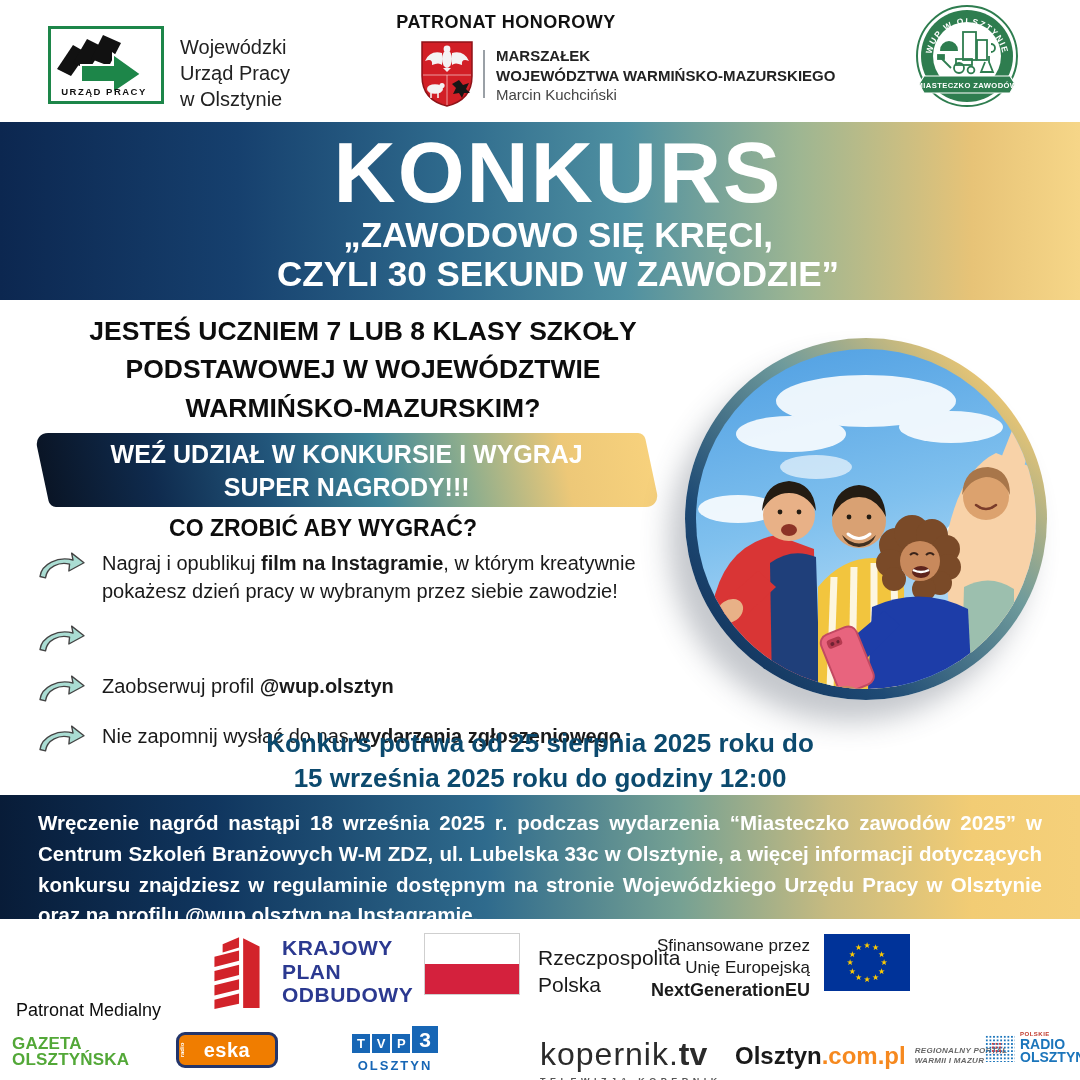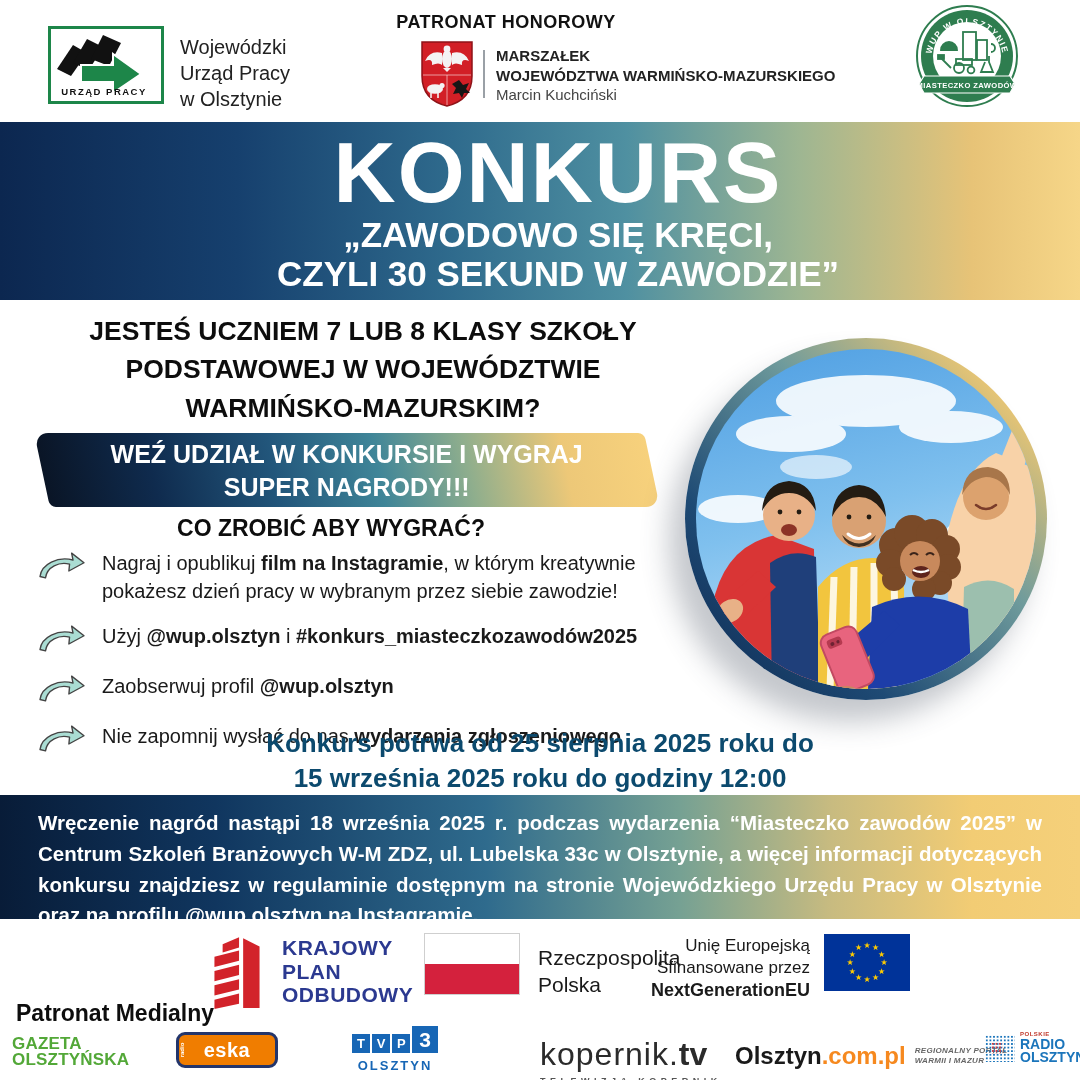--- a/index.html
+++ b/index.html
@@ -32,21 +32,21 @@
   .sub2{ font-size:35px; font-weight:800; line-height:1.1; }
 
   
   .question{ position:absolute; left:40px; top:312px; width:646px; text-align:center;
     font-size:26.5px; font-weight:800; color:#0d0d0d; line-height:1.45; white-space:pre-line; }
   .cta{ position:absolute; left:42px; top:433px; width:610px; height:74px;
     transform:skewX(12deg); border-radius:14px 6px 14px 6px;
     background:linear-gradient(90deg,#0a1526 0%,#0f2b4e 18%,#22567b 38%,#3f8598 55%,#8fae8d 70%,#edc878 86%,#f7d17c 100%); }
   .cta-text{ transform:skewX(-12deg); color:#fff; font-weight:800; font-size:25px;
     line-height:1.32; text-align:center; padding-top:5px; white-space:pre-line; }
-  .howto{ position:absolute; left:36px; top:515px; width:590px; text-align:center;
+  .howto{ position:absolute; left:28px; top:515px; width:590px; text-align:center;
     font-size:23px; font-weight:800; color:#0d0d0d; }
   .steps{ position:absolute; left:36px; top:548px; width:652px; }
   .step{ display:flex; align-items:flex-start; margin-bottom:16px; }
   .step svg{ width:52px; height:33px; flex:0 0 52px; margin-top:1px; }
   .step-text{ margin-left:14px; font-size:20px; line-height:1.4; color:#1a1a1a; padding-top:1px; }
   .step-text b{ font-weight:800; }
 
   
   .photo-ring{ position:absolute; left:685px; top:338px; width:362px; height:362px; border-radius:50%;
     background:linear-gradient(225deg,#f4d17b 0%,#e8c574 14%,#6f9b9c 40%,#1e4a74 72%,#0c2750 100%);
@@ -71,21 +71,21 @@
   .pl-flag .w{ height:50%; background:#fff; }
   .pl-flag .r{ height:50%; background:#d4213d; }
   .pl-text{ position:absolute; left:538px; top:944px; font-size:21px; color:#1a1a1a;
     line-height:1.3; white-space:pre-line; }
   .eu-text{ position:absolute; left:560px; top:935px; width:250px; text-align:right;
     font-size:17px; line-height:1.3; color:#1a1a1a; }
   .eu-text .b{ font-weight:800; font-size:18px; }
   .eu-flag{ position:absolute; left:824px; top:934px; width:86px; height:57px; }
 
   
-  .media-title{ position:absolute; left:16px; top:1000px; font-size:23px; font-weight:700; color:#0d0d0d; }
+  .media-title{ position:absolute; left:16px; top:1000px; font-size:18px; font-weight:400; color:#0d0d0d; }
   .gazeta{ position:absolute; left:12px; top:1036px; color:#53a838; font-weight:800;
     font-size:17px; line-height:.92; letter-spacing:.2px; }
   .eska{ position:absolute; left:176px; top:1032px; width:102px; height:36px; background:#f07d00;
     border:3px solid #23356b; border-radius:9px; display:flex; align-items:center; justify-content:center; }
   .eska .radio{ position:absolute; left:2px; top:4px; font-size:6px; color:#fff; font-weight:700;
     transform:rotate(-90deg) translate(-8px,-6px); }
   .eska .name{ color:#fff; font-weight:800; font-size:20px; letter-spacing:.5px; }
   .tvp{ position:absolute; left:352px; top:1026px; width:86px; text-align:center; }
   .tvp-row{ display:flex; align-items:flex-end; justify-content:center; gap:2px; }
   .tvp-box{ width:19px; height:19px; background:#1766b5; color:#fff; font-weight:800; font-size:13px;
@@ -211,21 +211,20 @@
     <div class="step">
       <svg viewBox="0 0 72 48">
         <path d="M4 40 C6 22 30 10 52 16 L50 6 L68 20 L46 32 L47 22 C32 18 14 26 12 42 Z" fill="#aaddd3" stroke="#444" stroke-width="2" stroke-linejoin="round"></path>
         </svg>
       <span class="step-text"><span>Nagraj i opublikuj </span><b>film na Instagramie</b><span>, w którym kreatywnie pokażesz dzień pracy w wybranym przez siebie zawodzie!</span></span>
     </div>
     <div class="step">
       <svg viewBox="0 0 72 48">
         <path d="M4 40 C6 22 30 10 52 16 L50 6 L68 20 L46 32 L47 22 C32 18 14 26 12 42 Z" fill="#aaddd3" stroke="#444" stroke-width="2" stroke-linejoin="round"></path>
         </svg>
-      <span class="step-text"><span>Użyj </span><b>@wup.olsztyn</b><span> i </span><b>#konkurs_miasteczkozawodów2025</b></span>
     </div>
     <div class="step">
       <svg viewBox="0 0 72 48">
         <path d="M4 40 C6 22 30 10 52 16 L50 6 L68 20 L46 32 L47 22 C32 18 14 26 12 42 Z" fill="#aaddd3" stroke="#444" stroke-width="2" stroke-linejoin="round"></path>
         </svg>
       <span class="step-text"><span>Zaobserwuj profil </span><b>@wup.olsztyn</b></span>
     </div>
     <div class="step">
       <svg viewBox="0 0 72 48">
         <path d="M4 40 C6 22 30 10 52 16 L50 6 L68 20 L46 32 L47 22 C32 18 14 26 12 42 Z" fill="#aaddd3" stroke="#444" stroke-width="2" stroke-linejoin="round"></path>
@@ -349,22 +348,22 @@
 ODBUDOWY</div>
 
   <div class="pl-flag">
     <div class="w"></div>
       <div class="r"></div>
   </div>
   <div class="pl-text">Rzeczpospolita
 Polska</div>
 
   <div class="eu-text">
+    <div>Sfinansowane przez</div>
     <div>Unię Europejską</div>
-    <div>Sfinansowane przez</div>
     <div class="b">NextGenerationEU</div>
   </div>
   <svg class="eu-flag" viewBox="0 0 86 57">
     <rect width="86" height="57" fill="#003399"></rect>
     <g fill="#ffcc00" font-size="8" text-anchor="middle">
       <text x="60" y="31">★</text>
         <text x="57.7" y="39.5">★</text>
         <text x="51.5" y="45.7">★</text>
       <text x="43" y="48">★</text>
         <text x="34.5" y="45.7">★</text>

